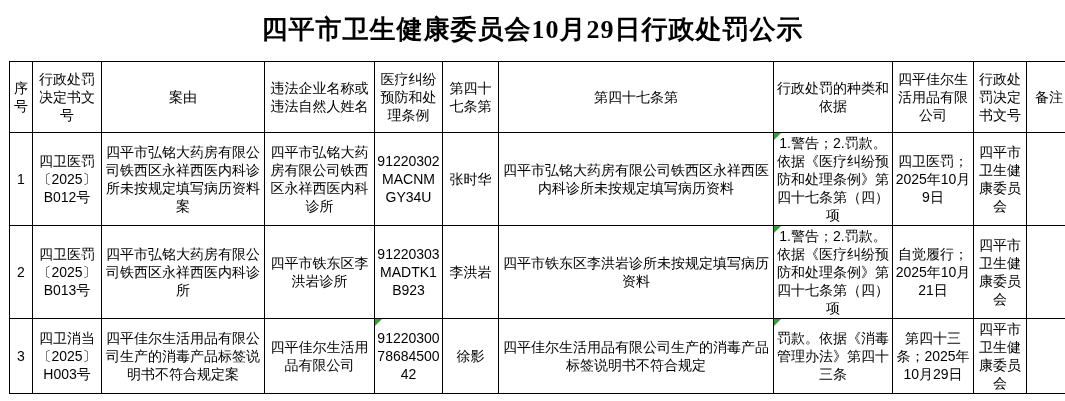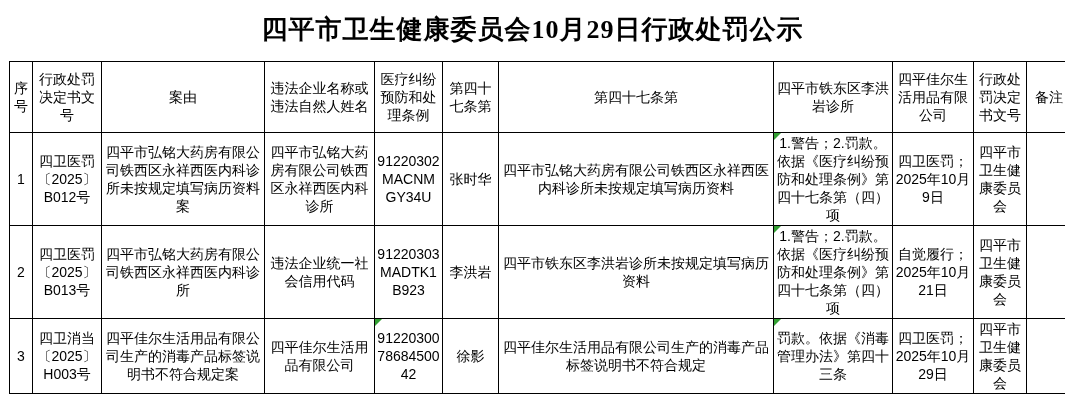--- a/index.html
+++ b/index.html
@@ -74,21 +74,21 @@
     </colgroup>
   <thead>
       <tr>
         <th>序号</th>
         <th>行政处罚决定书文号</th>
         <th>案由</th>
         <th>违法企业名称或违法自然人姓名</th>
         <th>医疗纠纷预防和处理条例</th>
         <th>第四十七条第</th>
         <th>第四十七条第</th>
-        <th>四平市铁东区李洪岩诊所</th>
+        <th>行政处罚的种类和依据</th>
         <th>四平佳尔生活用品有限公司</th>
         <th>行政处罚决定书文号</th>
         <th>备注</th>
       </tr>
     </thead>
   <tbody>
       <tr>
         <td>1</td>
         <td>四卫医罚〔2025〕B012号</td>
         <td>四平市弘铭大药房有限公司铁西区永祥西医内科诊所未按规定填写病历资料案</td>
@@ -98,36 +98,36 @@
         <td>四平市弘铭大药房有限公司铁西区永祥西医内科诊所未按规定填写病历资料</td>
         <td>1.警告；2.罚款。依据《医疗纠纷预防和处理条例》第四十七条第（四）项<span class="flag-triangle" style="border-top-color: rgb(51, 160, 51);"></span></td>
         <td>四卫医罚；2025年10月9日</td>
         <td>四平市卫生健康委员会</td>
         <td></td>
       </tr>
       <tr>
         <td>2</td>
         <td>四卫医罚〔2025〕B013号</td>
         <td>四平市弘铭大药房有限公司铁西区永祥西医内科诊所</td>
-        <td>违法企业统一社会信用代码</td>
+        <td>四平市铁东区李洪岩诊所</td>
         <td>91220303MADTK1B923</td>
         <td>李洪岩</td>
         <td>四平市铁东区李洪岩诊所未按规定填写病历资料</td>
         <td>1.警告；2.罚款。依据《医疗纠纷预防和处理条例》第四十七条第（四）项<span class="flag-triangle" style="border-top-color: rgb(51, 160, 51);"></span></td>
         <td>自觉履行；2025年10月21日</td>
         <td>四平市卫生健康委员会</td>
         <td></td>
       </tr>
       <tr>
         <td>3</td>
         <td>四卫消当〔2025〕H003号</td>
         <td>四平佳尔生活用品有限公司生产的消毒产品标签说明书不符合规定案</td>
         <td>四平佳尔生活用品有限公司</td>
         <td>912203007868450042<span class="flag-triangle" style="border-top-color: rgb(51, 160, 51);"></span></td>
         <td>徐影</td>
         <td>四平佳尔生活用品有限公司生产的消毒产品标签说明书不符合规定</td>
         <td>罚款。依据《消毒管理办法》第四十三条<span class="flag-triangle" style="border-top-color: rgb(51, 160, 51);"></span></td>
-        <td>四卫医罚；2025年10月29日</td>
+        <td>第四十三条；2025年10月29日</td>
         <td>四平市卫生健康委员会</td>
         <td></td>
       </tr>
     </tbody>
 </table>
 
 </body></html>

